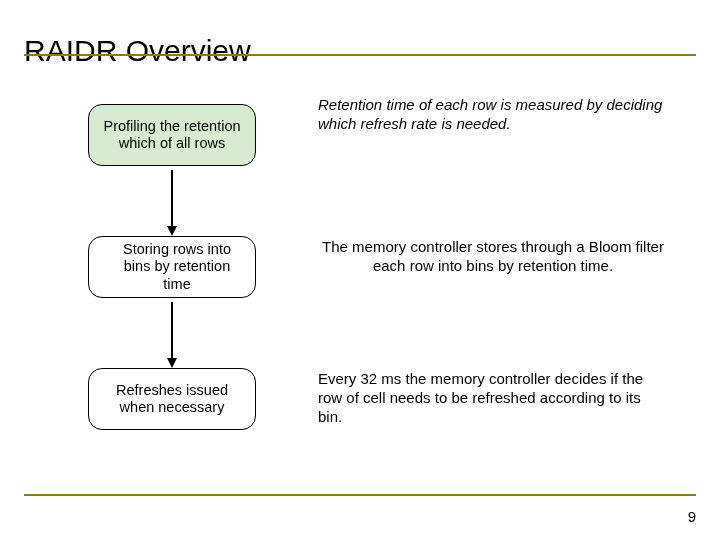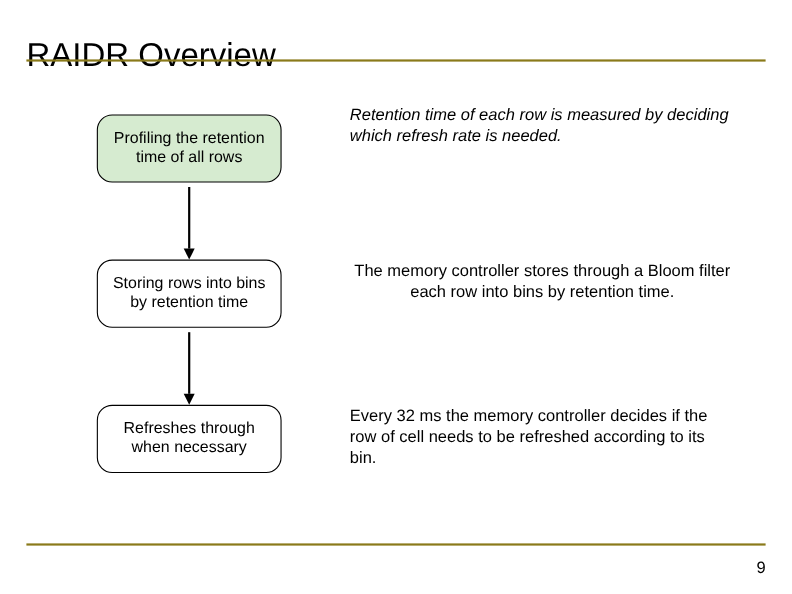--- a/index.html
+++ b/index.html
@@ -59,21 +59,21 @@
     text-align: center;
     font-size: 14.5px;
     line-height: 1.18;
     padding: 4px 10px;
     box-sizing: border-box;
   }
   .box.highlight {
     background: #d6ebd0;
   }
   #box1 { left: 88px; top: 104px; }
-  #box2 { left: 88px; top: 236px; }
+  #box2 { left: 88px; top: 236px; padding-left: 20px; }
   #box3 { left: 88px; top: 368px; }
 
   
   .arrow {
     position: absolute;
     left: 171px; 
     width: 0;
   }
   .arrow .shaft {
     position: absolute;
@@ -110,35 +110,35 @@
   #desc2 { top: 238px; text-align: center; }
   #desc3 { top: 370px; }
 </style>
 </head>
 <body>
 
 <div class="title">RAIDR Overview</div>
 <div class="title-rule"></div>
 
 <div id="box1" class="box highlight">
-  <span>Profiling the retention time of all rows</span>
+  <span>Profiling the retention which of all rows</span>
 </div>
 <div id="arrow1" class="arrow">
   <div class="shaft"></div>
     <div class="head"></div>
 </div>
 <div id="box2" class="box">
   <span>Storing rows into bins by retention time</span>
 </div>
 <div id="arrow2" class="arrow">
   <div class="shaft"></div>
     <div class="head"></div>
 </div>
 <div id="box3" class="box">
-  <span>Refreshes through when necessary</span>
+  <span>Refreshes issued when necessary</span>
 </div>
 
 <div id="desc1" class="desc">Retention time of each row is measured by deciding which refresh rate is needed.</div>
 <div id="desc2" class="desc">The memory controller stores through a Bloom filter each row into bins by retention time.</div>
 <div id="desc3" class="desc">Every 32 ms the memory controller decides if the row of cell needs to be refreshed according to its bin.</div>
 
 <div class="bottom-rule"></div>
 <div class="page-num">9</div>
 
 </body></html>

